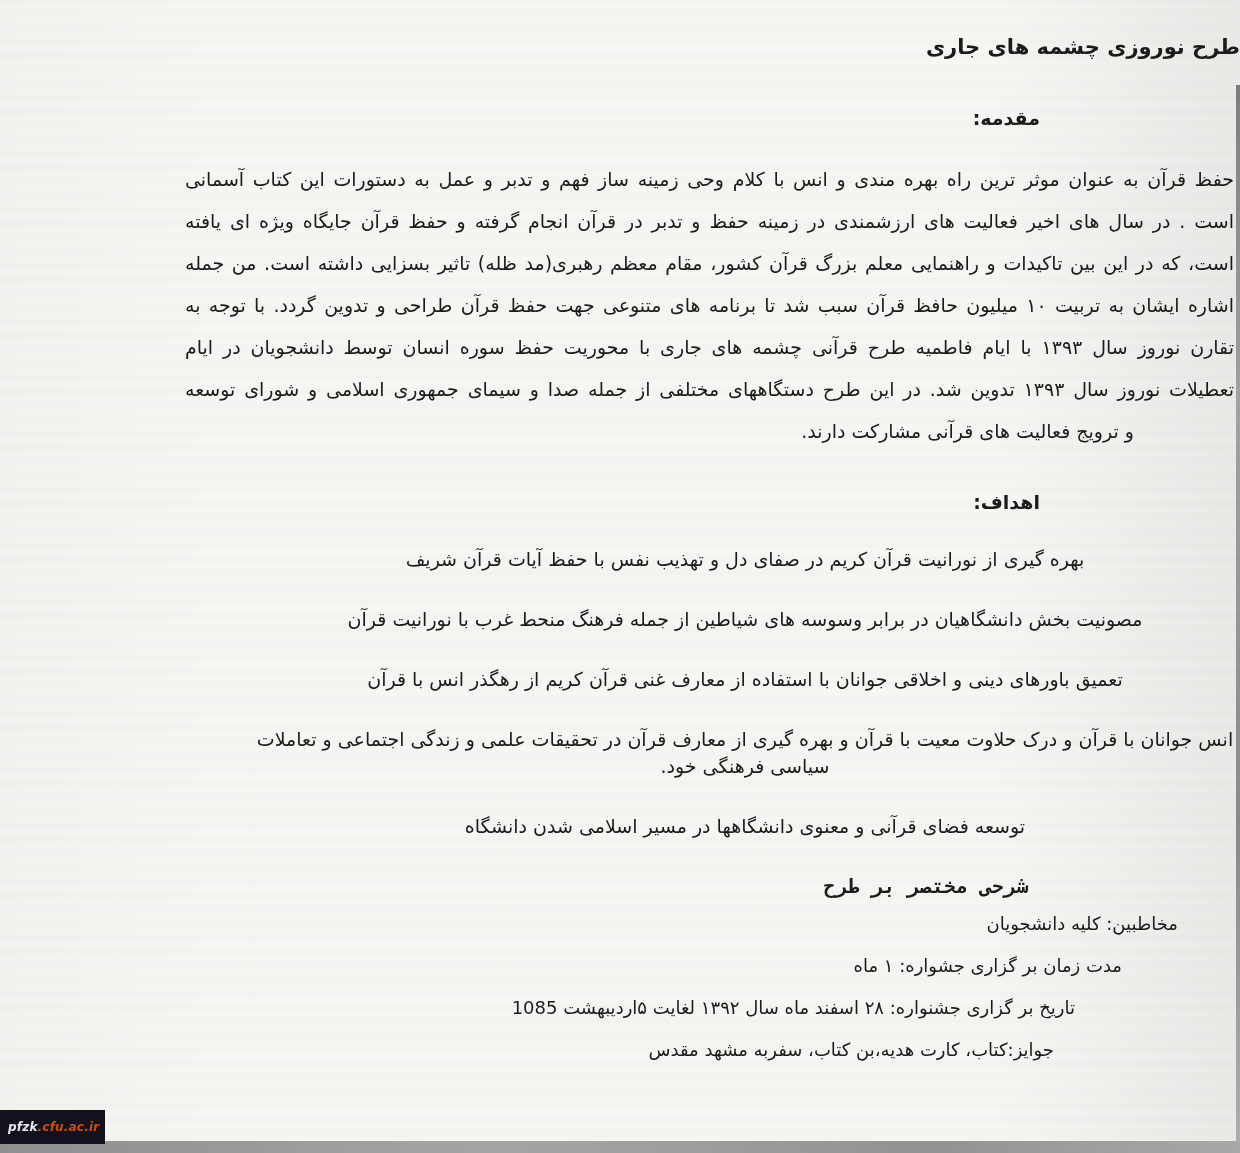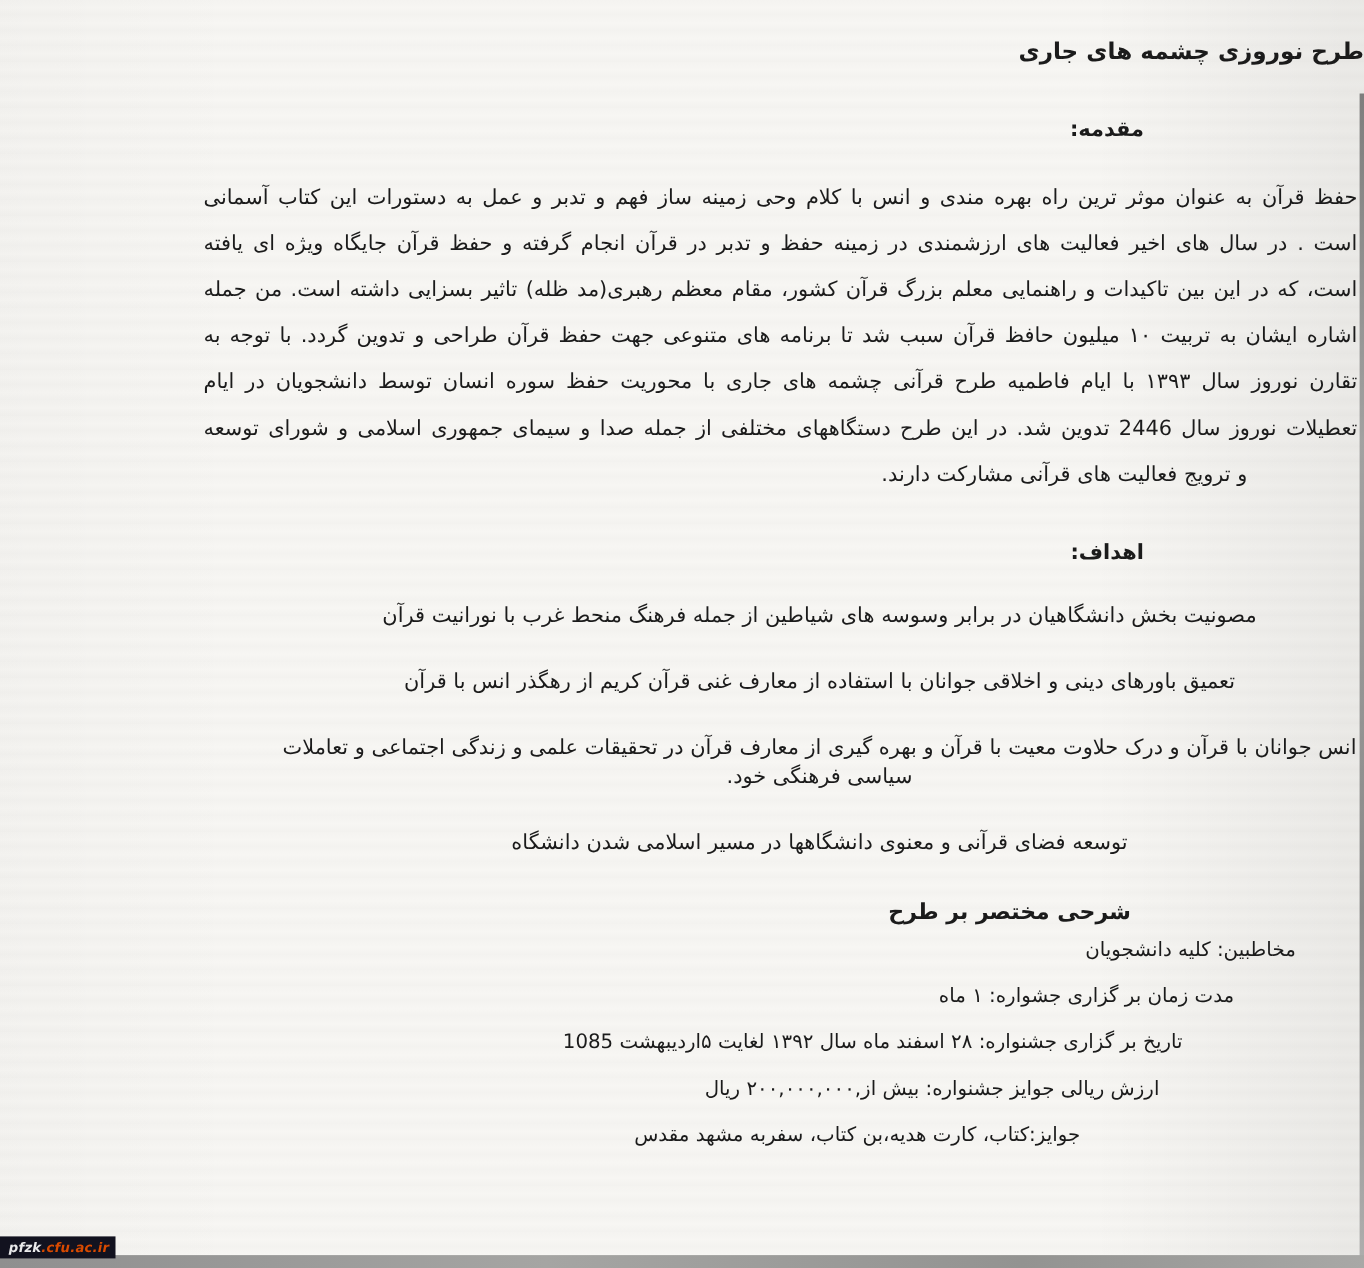--- a/index.html
+++ b/index.html
@@ -61,20 +61,21 @@
     margin-bottom: 33px;
   }
 
   .summary-heading {
     font-size: 20px;
     font-weight: bold;
     line-height: 30px;
     text-align: right;
     padding-right: 212px;
     margin-top: 18px;
+    font-family: Liberation Mono, monospace;
   }
   .summary-body { font-size: 18px; }
   .summary-line {
     text-align: right;
     line-height: 42px;
   }
   .summary-line:nth-child(1) { margin-right: 62px; }
   .summary-line:nth-child(2) { margin-right: 118px; }
   .summary-line:nth-child(3) { margin-right: 165px; }
   .summary-line:nth-child(4) { margin-right: 186px; }
@@ -95,21 +96,21 @@
     left: 0;
     bottom: 0;
     width: 100%;
     height: 12px;
     background: linear-gradient(90deg, #8f8f8f, #a5a5a3 40%, #939391 75%, #a8a8a6);
   }
   .watermark {
     position: absolute;
     left: 0;
     bottom: 9px;
-    height: 20px;
+    height: 34px;
     padding: 2px 6px 2px 8px;
     display: flex;
     align-items: center;
     font-size: 12px;
     font-weight: bold;
     font-style: italic;
     direction: ltr;
     letter-spacing: 0.2px;
   }
 </style>
@@ -118,38 +119,38 @@
 
 <h1 class="doc-title">طرح نوروزی چشمه های جاری</h1>
 
 <h2 class="sec-heading intro-heading">مقدمه:</h2>
 <div class="intro-body">
     <div class="intro-line">حفظ قرآن به عنوان موثر ترین راه بهره مندی و انس با کلام وحی زمینه ساز فهم و تدبر و عمل به دستورات این کتاب آسمانی</div>
     <div class="intro-line">است . در سال های اخیر فعالیت های ارزشمندی در زمینه حفظ و تدبر در قرآن انجام گرفته و حفظ قرآن جایگاه ویژه ای یافته</div>
     <div class="intro-line">است، که در این بین تاکیدات و راهنمایی معلم بزرگ قرآن کشور، مقام معظم رهبری(مد ظله) تاثیر بسزایی داشته است. من جمله</div>
     <div class="intro-line">اشاره ایشان به تربیت ۱۰ میلیون حافظ قرآن سبب شد تا برنامه های متنوعی جهت حفظ قرآن طراحی و تدوین گردد. با توجه به</div>
     <div class="intro-line">تقارن نوروز سال ۱۳۹۳ با ایام فاطمیه طرح قرآنی چشمه های جاری با محوریت حفظ سوره انسان توسط دانشجویان در ایام</div>
-    <div class="intro-line">تعطیلات نوروز سال 2446 تدوین شد. در این طرح دستگاههای مختلفی از جمله صدا و سیمای جمهوری اسلامی و شورای توسعه</div>
+    <div class="intro-line">تعطیلات نوروز سال ۱۳۹۳ تدوین شد. در این طرح دستگاههای مختلفی از جمله صدا و سیمای جمهوری اسلامی و شورای توسعه</div>
     <div class="intro-line">و ترویج فعالیت های قرآنی مشارکت دارند.</div>
   </div>
 
 <h2 class="sec-heading goals-heading">اهداف:</h2>
 <div class="goals-list">
+    <div class="goal-item">بهره گیری از نورانیت قرآن کریم در صفای دل و تهذیب نفس با حفظ آیات قرآن شریف</div>
     <div class="goal-item">مصونیت بخش دانشگاهیان در برابر وسوسه های شیاطین از جمله فرهنگ منحط غرب با نورانیت قرآن</div>
     <div class="goal-item">تعمیق باورهای دینی و اخلاقی جوانان با استفاده از معارف غنی قرآن کریم از رهگذر انس با قرآن</div>
     <div class="goal-item">انس جوانان با قرآن و درک حلاوت معیت با قرآن و بهره گیری از معارف قرآن در تحقیقات علمی و زندگی اجتماعی و تعاملات سیاسی فرهنگی خود.</div>
     <div class="goal-item">توسعه فضای قرآنی و معنوی دانشگاهها در مسیر اسلامی شدن دانشگاه</div>
   </div>
 
 <h2 class="summary-heading">شرحی مختصر بر طرح</h2>
 <div class="summary-body">
     <div class="summary-line">مخاطبین: کلیه دانشجویان</div>
     <div class="summary-line">مدت زمان بر گزاری جشواره: ۱ ماه</div>
     <div class="summary-line">تاریخ بر گزاری جشنواره: ۲۸ اسفند ماه سال ۱۳۹۲ لغایت ۵اردیبهشت 1085</div>
-    <div class="summary-line">ارزش ریالی جوایز جشنواره: بیش از,۲۰۰,۰۰۰,۰۰۰ ریال</div>
     <div class="summary-line">جوایز:کتاب، کارت هدیه،بن کتاب، سفربه مشهد مقدس</div>
   </div>
 
 <div class="scan-edge-right"></div>
 <div class="scan-band-bottom"></div>
 
 <div class="watermark" style="background: rgb(18, 18, 31);">
   <span class="wm-primary" style="color: rgb(233, 233, 234);">pfzk</span>
     <span class="wm-secondary" style="color: rgb(216, 74, 0);">.cfu.ac.ir</span>
 </div>

